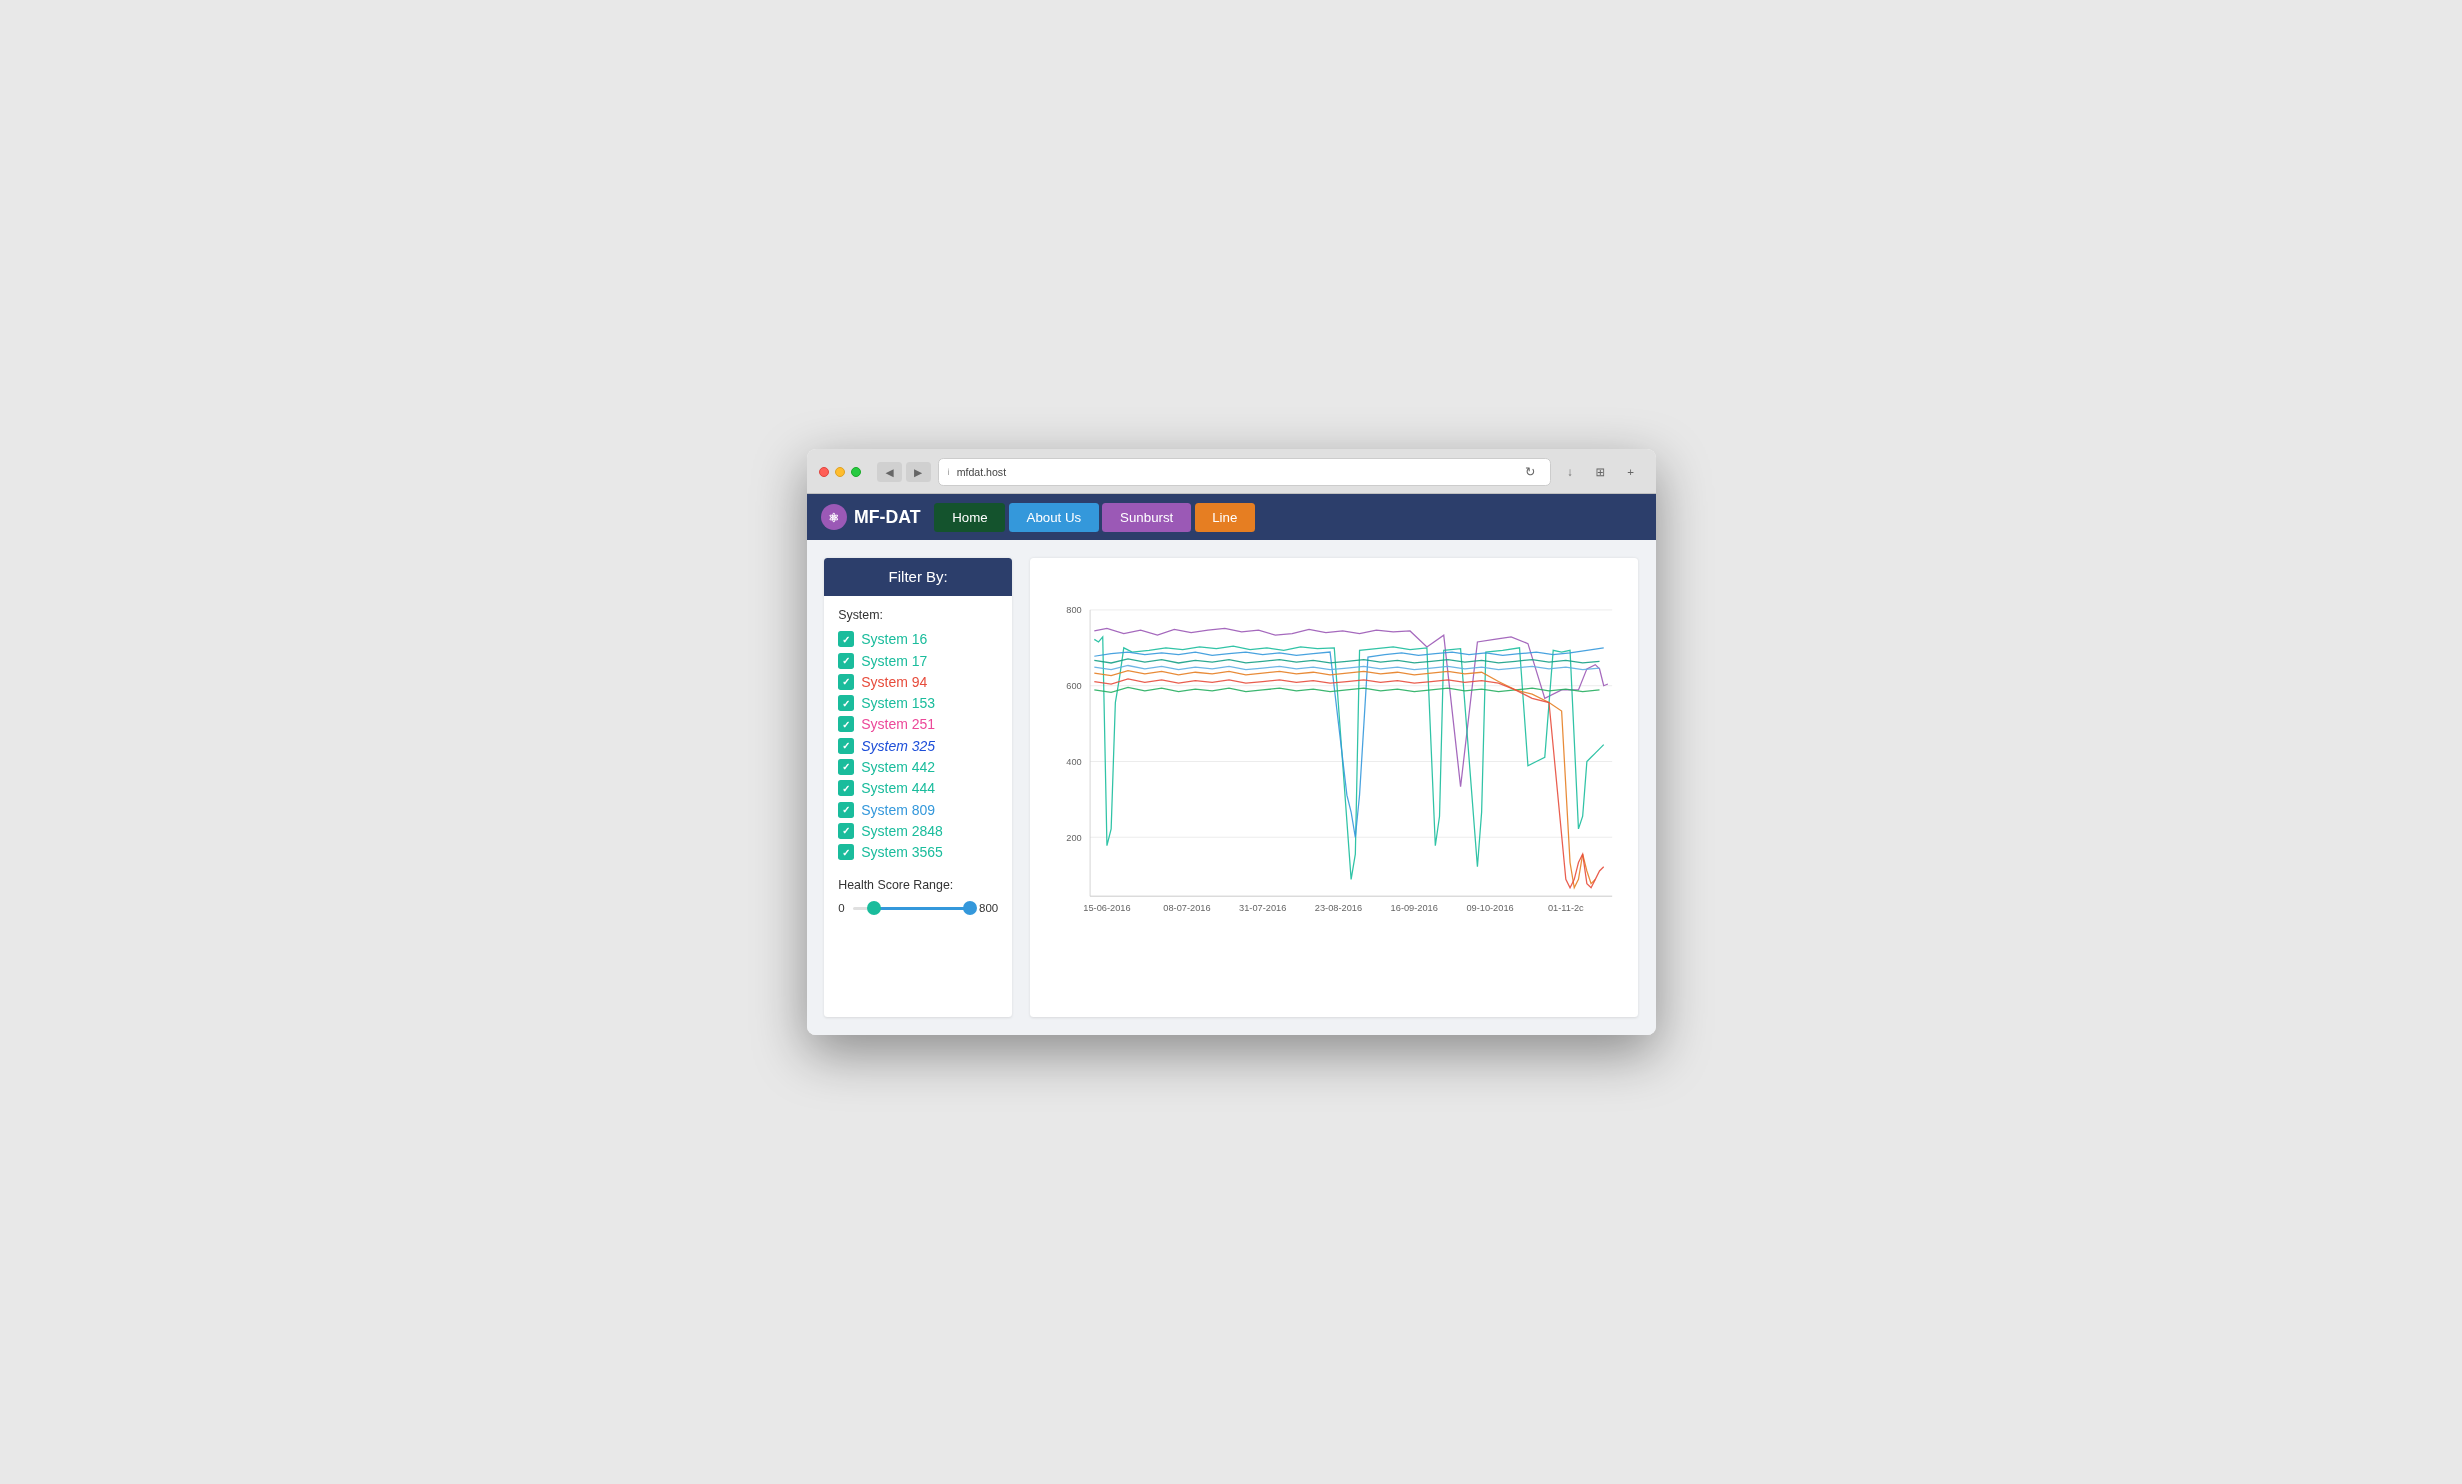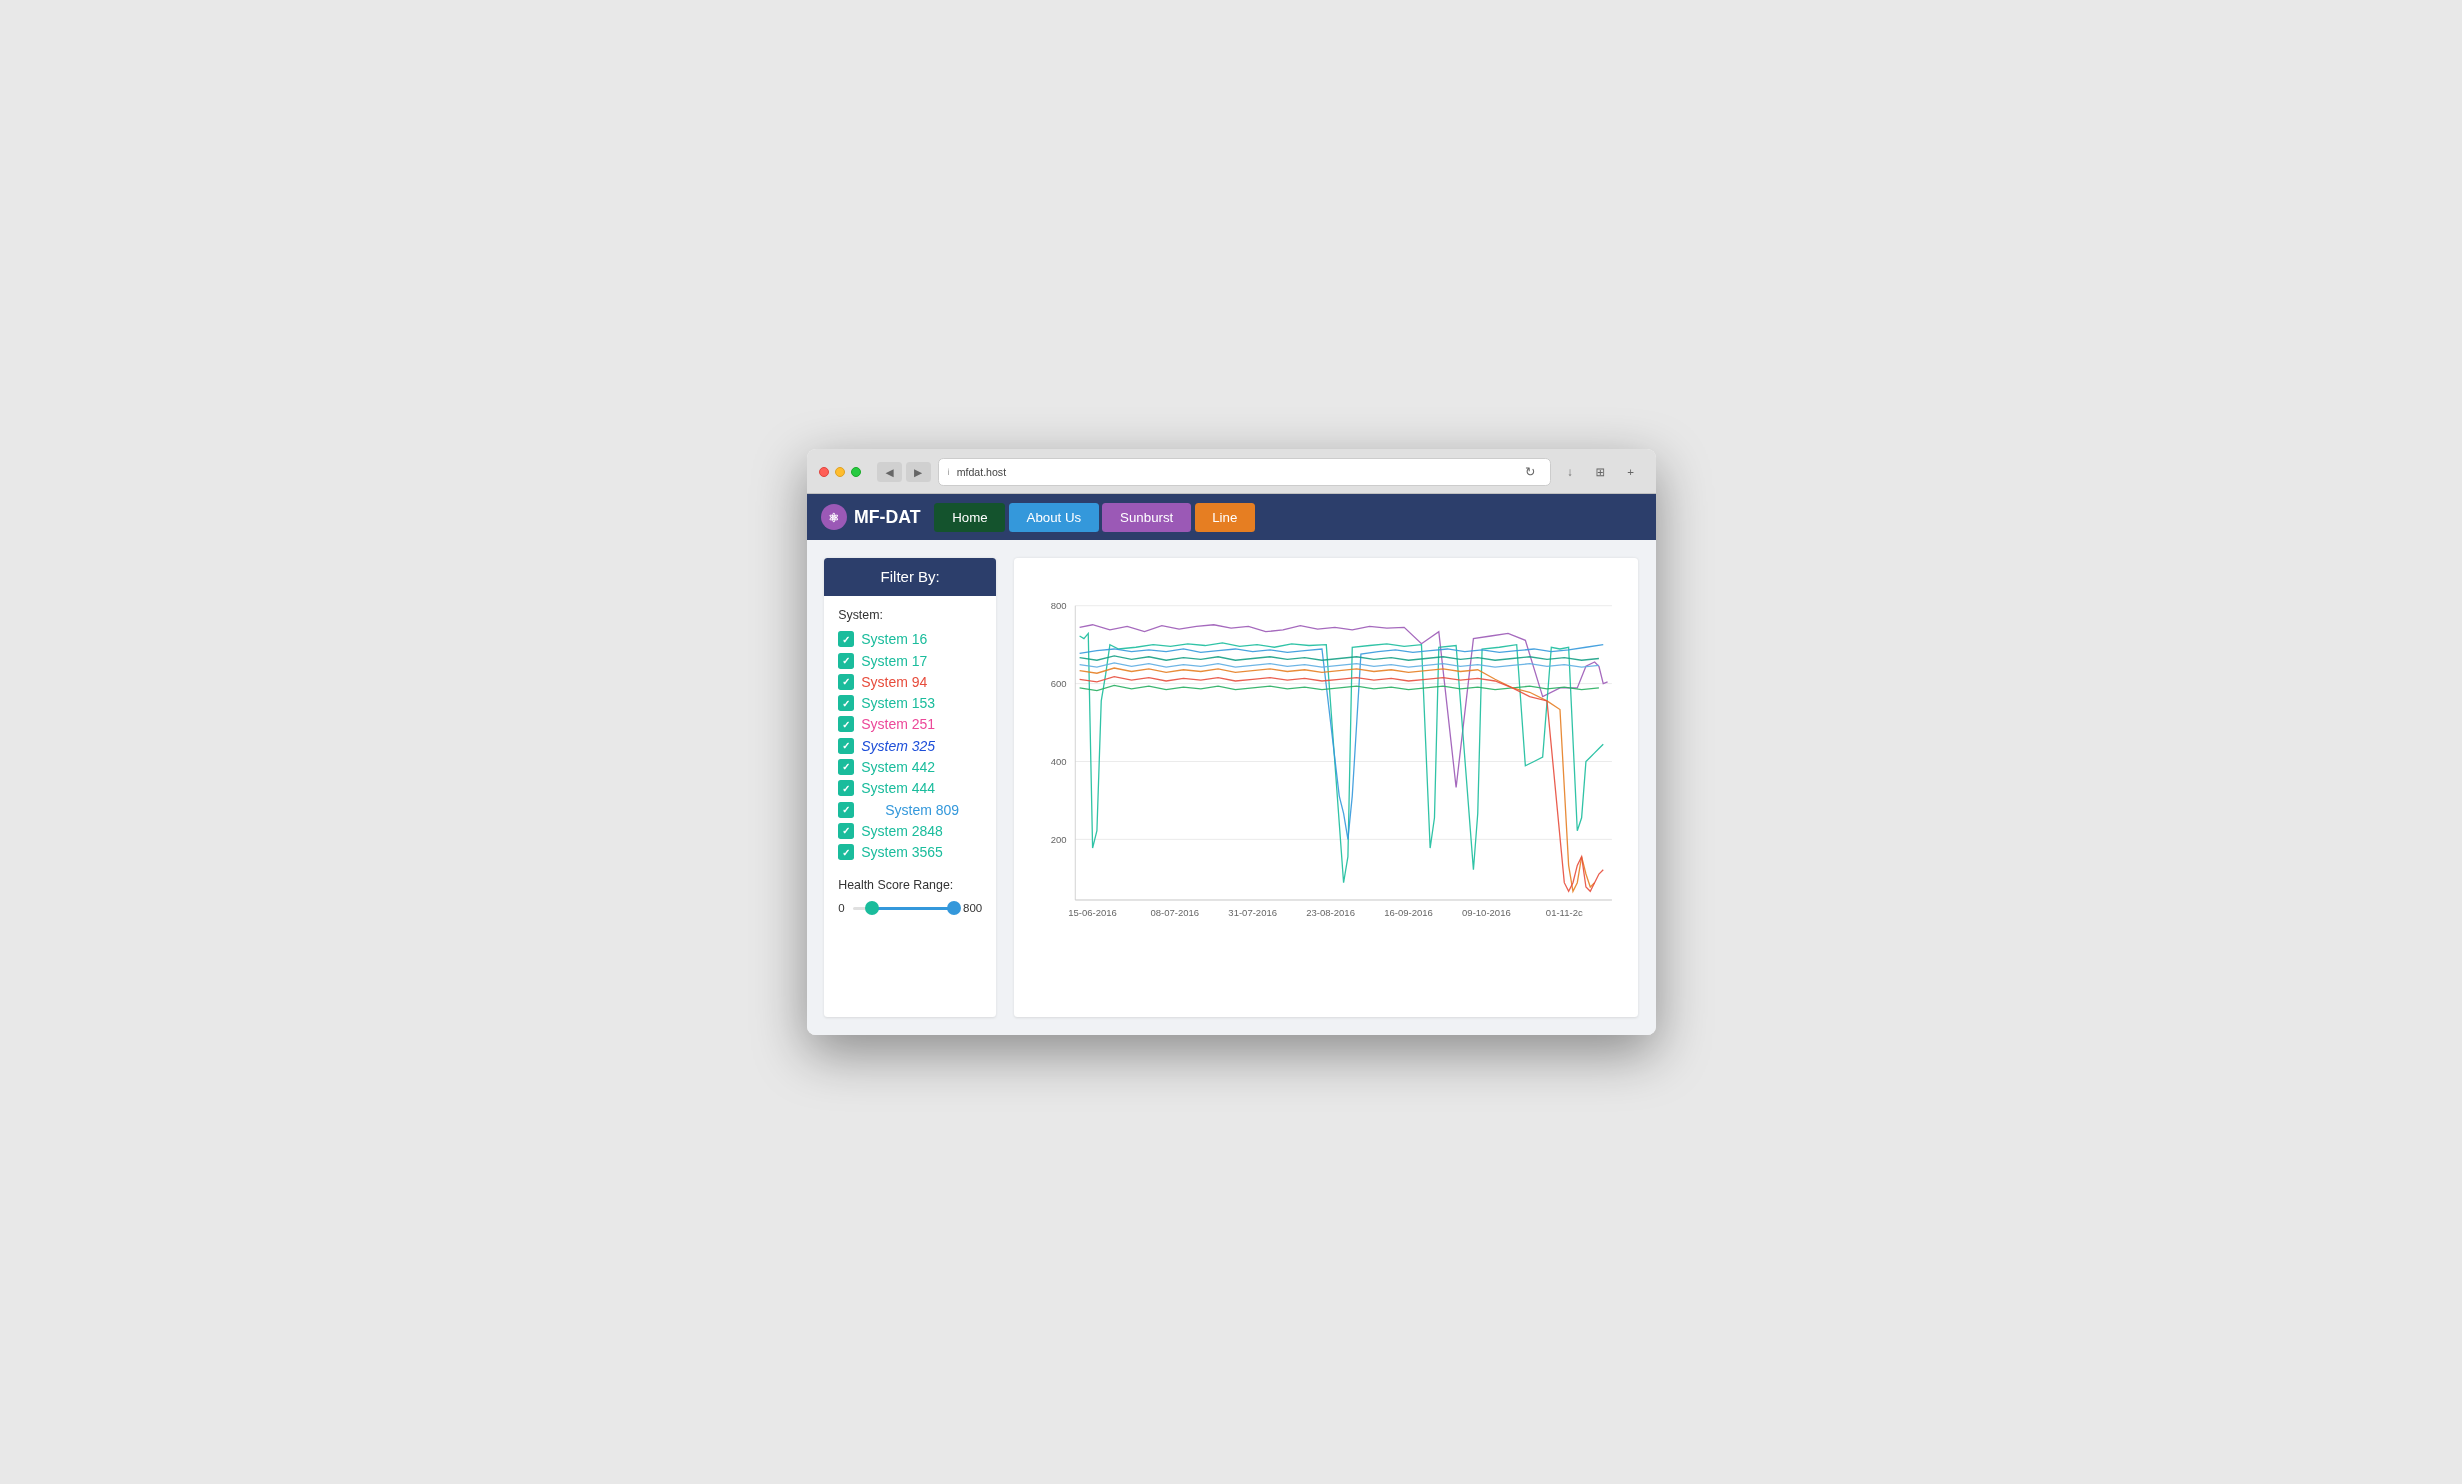--- a/index.html
+++ b/index.html
@@ -165,21 +165,21 @@
     .app-content {
       background: #f0f2f5;
       padding: 17.7px;
       display: flex;
       gap: 17.7px;
       min-height: 495px;
     }
 
     
     .filter-sidebar {
-      width: 172px;
+      width: 188px;
       flex-shrink: 0;
       background: white;
       border-radius: 3.5px;
       overflow: hidden;
       box-shadow: 0 0.9px 2.7px rgba(0,0,0,0.1);
     }
 
     .filter-header {
       background: #2c3e6b;
       color: white;
@@ -233,21 +233,21 @@
     }
 
     .system-label {
       font-size: 14px;
     }
 
     .color-teal { color: #1abc9c; }
     .color-red { color: #e74c3c; }
     .color-purple { color: #1d4ed8; font-style: italic; }
     .color-orange { color: #ec4899; }
-    .color-blue { color: #3498db; margin-left: 24px; }
+    .color-blue { color: #3498db; }
 
     .health-section-label {
       font-size: 12.4px;
       color: #333;
       margin-bottom: 10.6px;
     }
 
     .range-container {
       display: flex;
       align-items: center;

